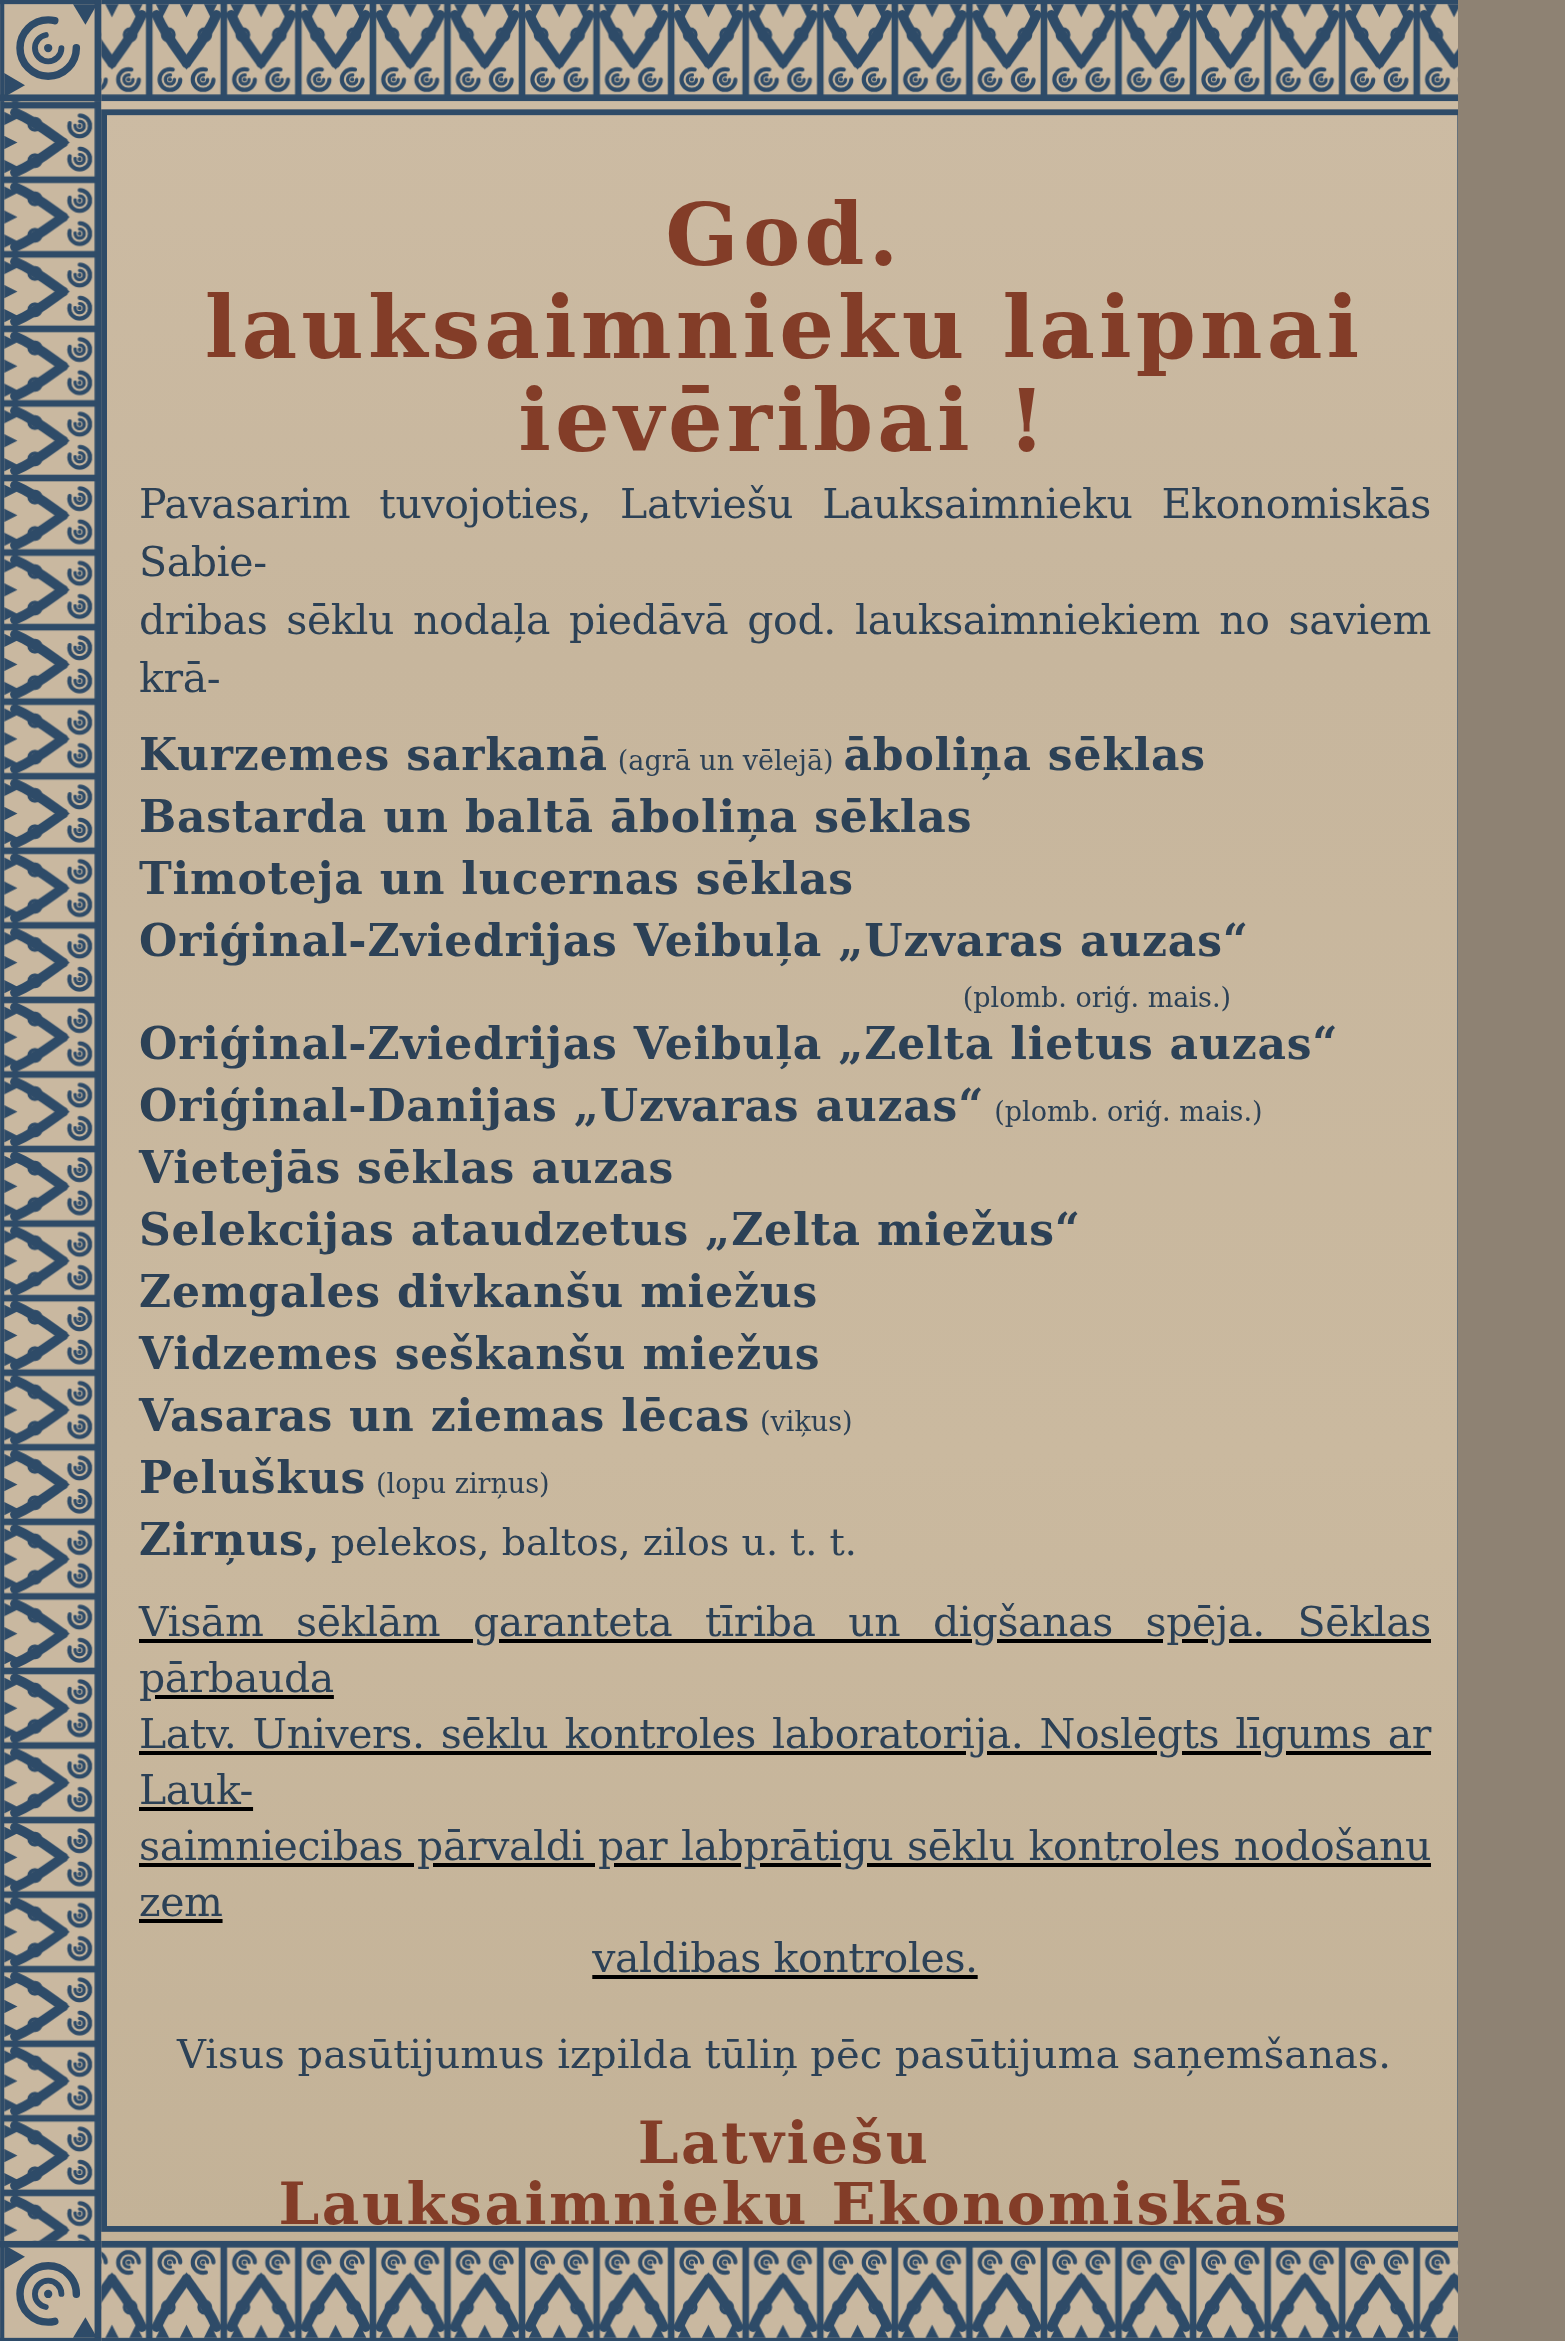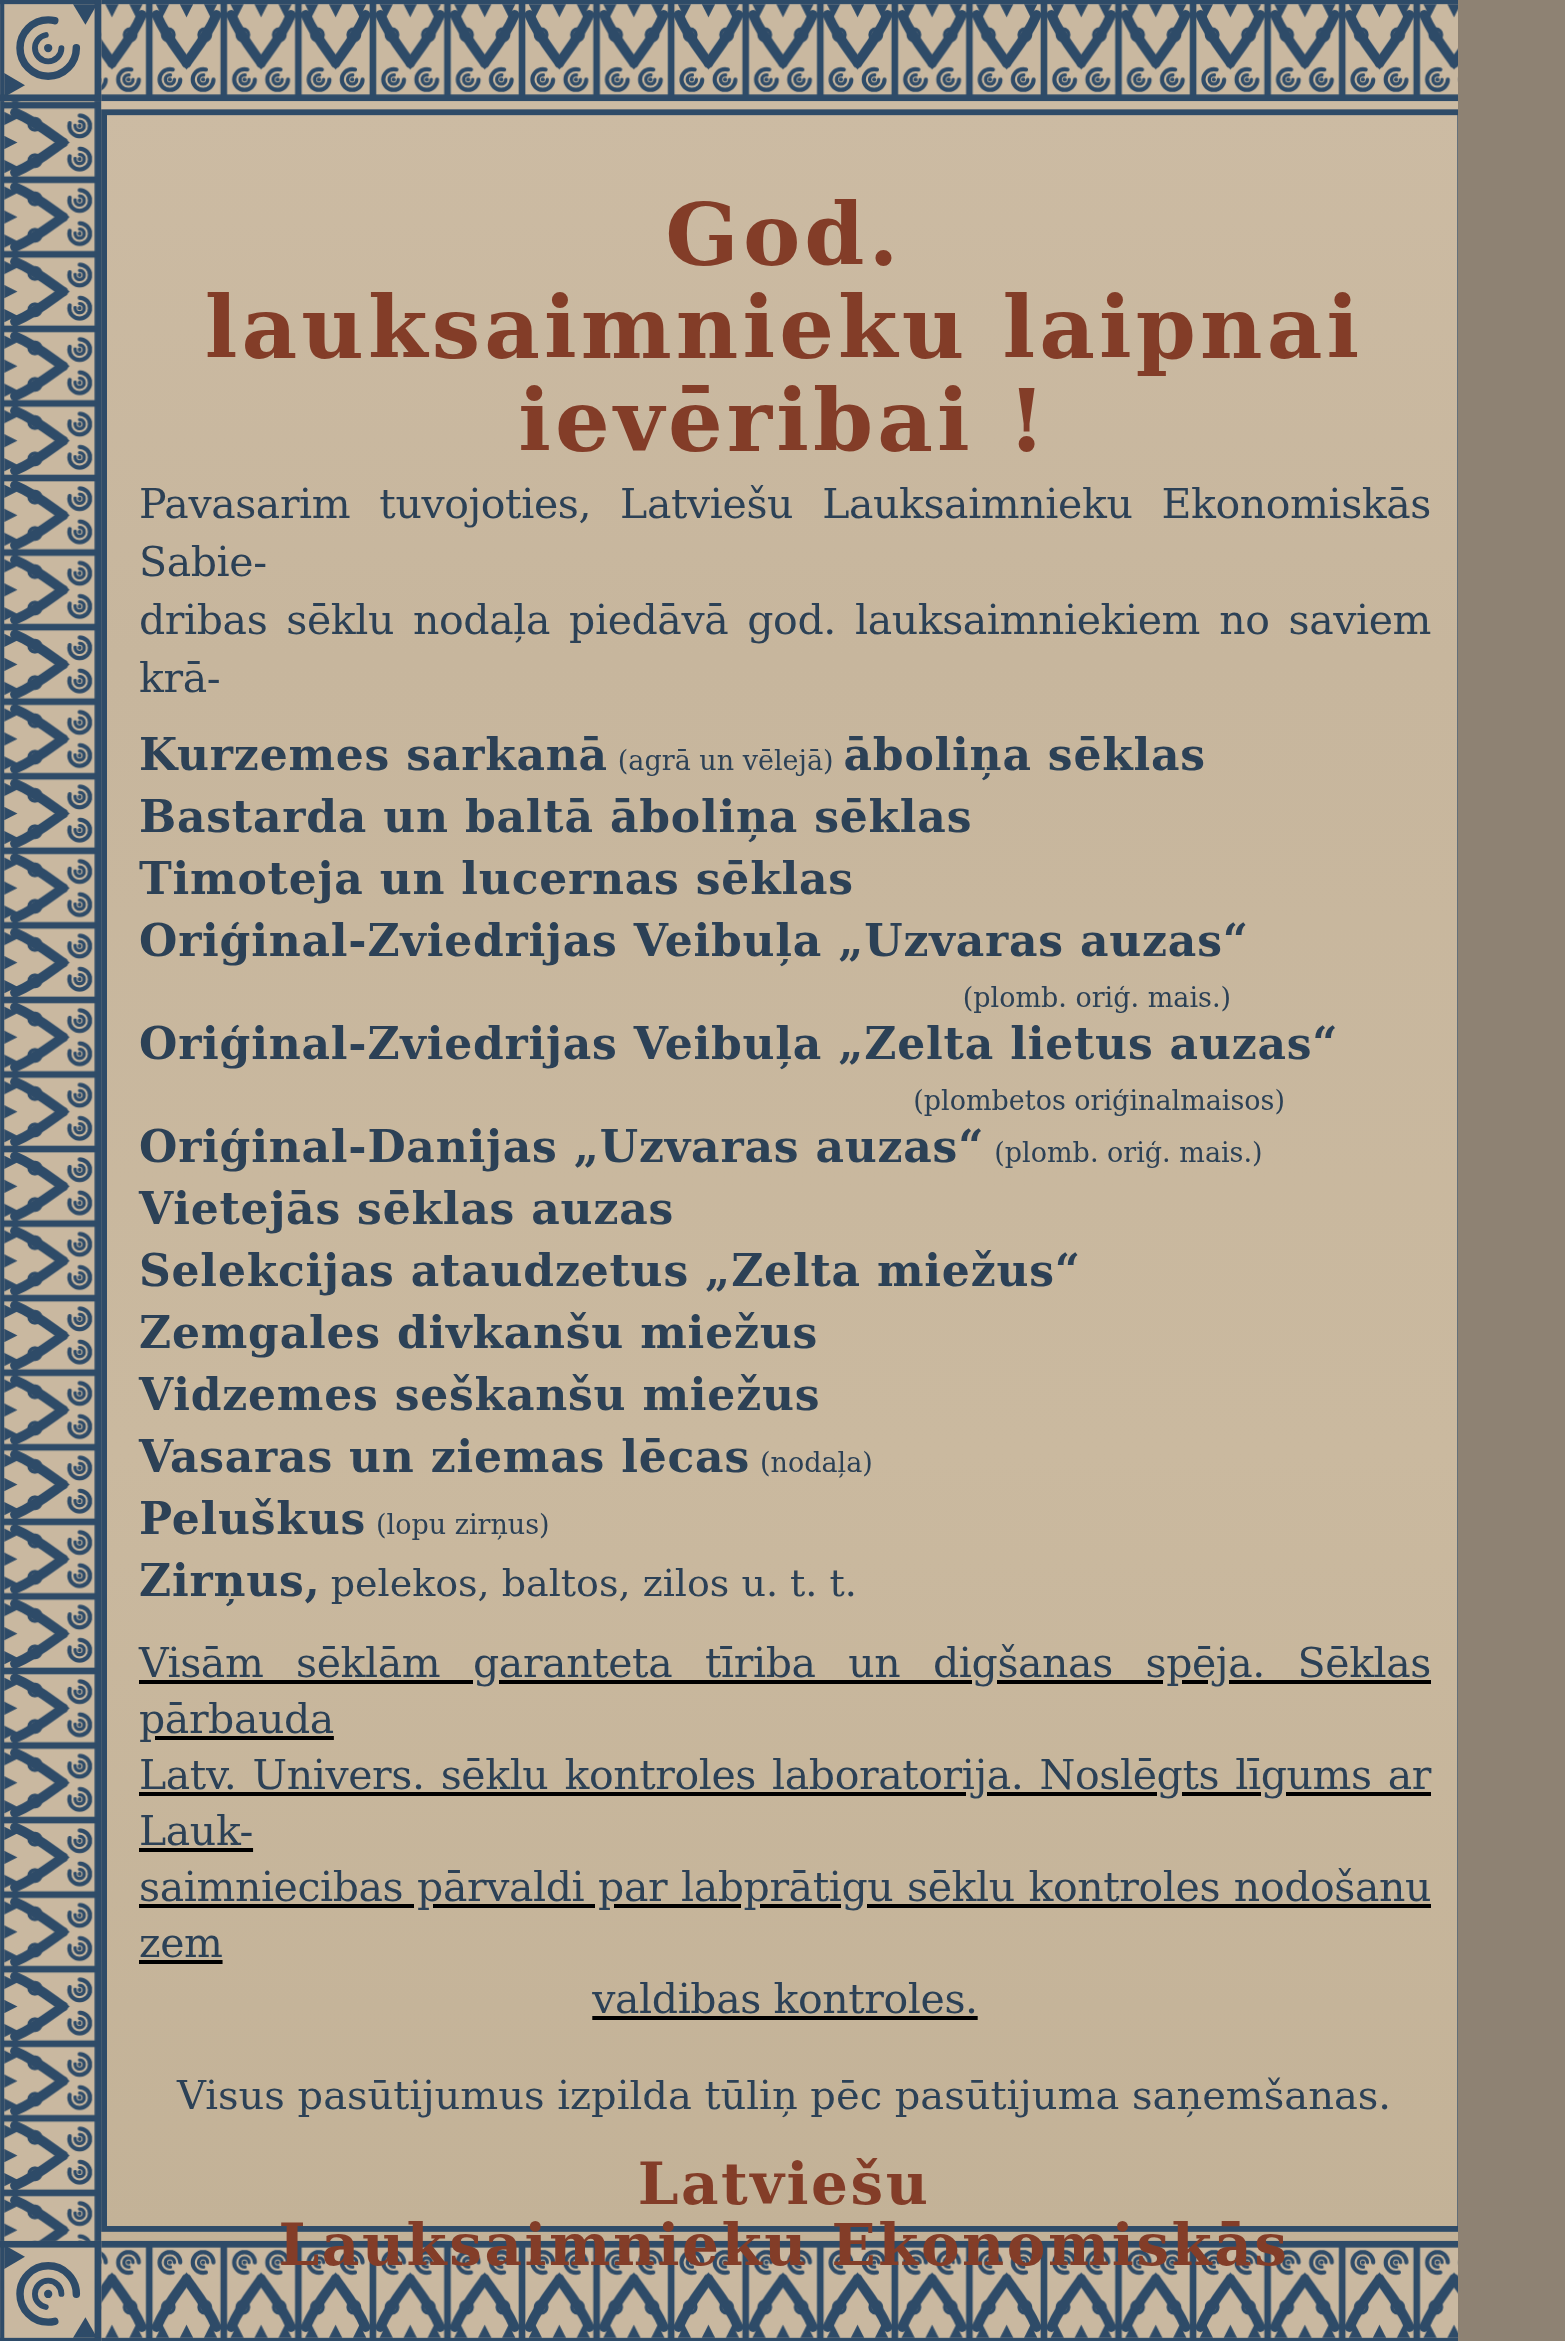--- a/index.html
+++ b/index.html
@@ -120,39 +120,38 @@
       </div>
       <div class="seed">
         <span class="seed-main">Timoteja un lucernas sēklas</span>
       </div>
       <div class="seed">
         <span class="seed-main">Oriģinal-Zviedrijas Veibuļa „Uzvaras auzas“</span>
         <span class="seed-note-below pr-245">(plomb. oriģ. mais.)</span>
       </div>
       <div class="seed">
         <span class="seed-main">Oriģinal-Zviedrijas Veibuļa „Zelta lietus auzas“</span>
-        <span class="seed-note-below pr-180">(plombetos oriģinalmaisos)</span>
       </div>
       <div class="seed">
         <span class="seed-main">Oriģinal-Danijas „Uzvaras auzas“</span><span class="seed-note">(plomb. oriģ. mais.)</span>
       </div>
       <div class="seed">
         <span class="seed-main">Vietejās sēklas auzas</span>
       </div>
       <div class="seed">
         <span class="seed-main">Selekcijas ataudzetus „Zelta miežus“</span>
       </div>
       <div class="seed">
         <span class="seed-main">Zemgales divkanšu miežus</span>
       </div>
       <div class="seed">
         <span class="seed-main">Vidzemes seškanšu miežus</span>
       </div>
       <div class="seed">
-        <span class="seed-main">Vasaras un ziemas lēcas</span><span class="seed-note">(nodaļa)</span>
+        <span class="seed-main">Vasaras un ziemas lēcas</span><span class="seed-note">(viķus)</span>
       </div>
       <div class="seed">
         <span class="seed-main">Peluškus</span><span class="seed-note">(lopu zirņus)</span>
       </div>
       <div class="seed">
         <span class="seed-main">Zirņus,</span><span class="seed-rest">pelekos, baltos, zilos u. t. t.</span>
       </div>
     </section>
 
     <section class="guarantee">

